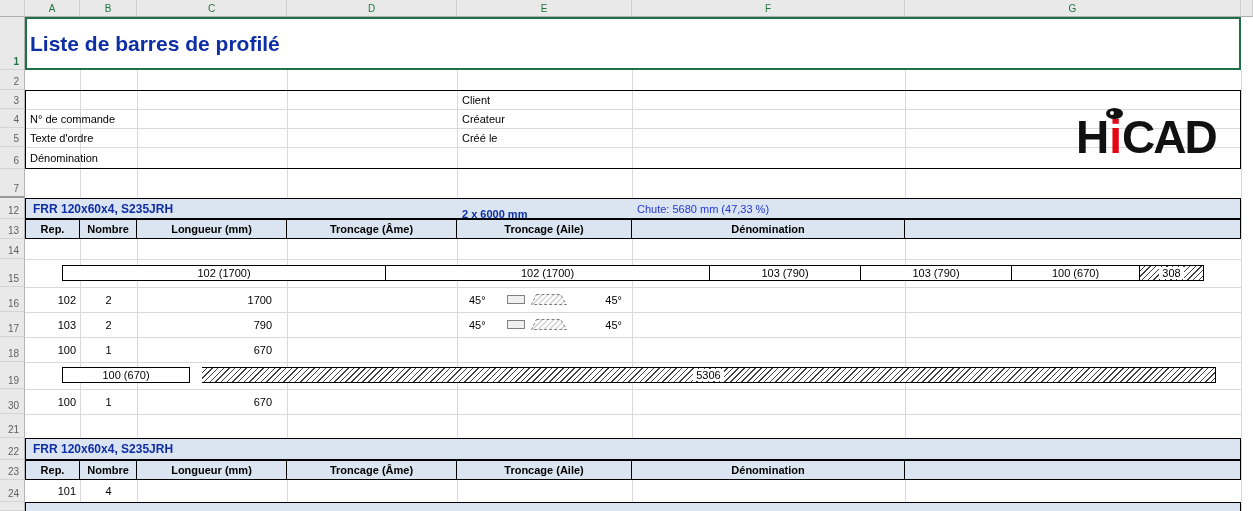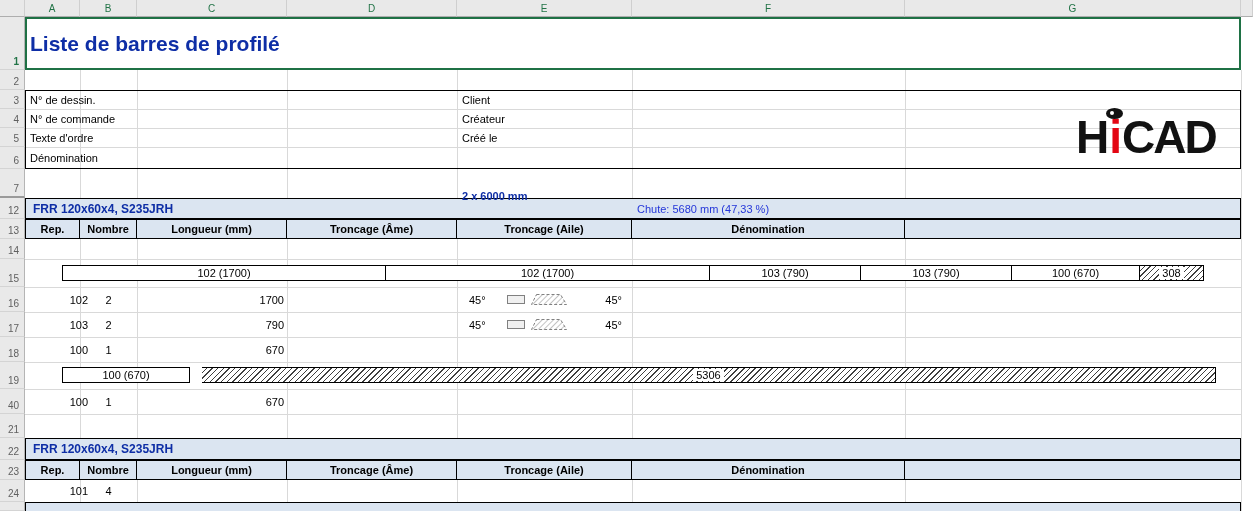--- a/index.html
+++ b/index.html
@@ -13,21 +13,21 @@
   .rowhdr{position:absolute;left:0;width:25px;background:#e9e9e9;box-sizing:border-box;
           border-right:1px solid #b5b5b5;border-bottom:1px solid #d4d4d4;
           display:flex;align-items:flex-end;justify-content:flex-end;
           padding:0 5px 2px 0;color:#5f5f5f;font-size:10px;}
   .rowhdr.selhdr{color:#217346;font-weight:bold;}
   
   .vline{position:absolute;top:70px;height:441px;width:1px;background:#d9d9d9;}
   .hline{position:absolute;left:25px;width:1216px;height:1px;background:#d9d9d9;}
   
   .cell{position:absolute;box-sizing:border-box;display:flex;align-items:center;}
-  .right{justify-content:flex-end;margin-left:12px;}
+  .right{justify-content:flex-end;}
   .center{justify-content:center;}
   .bold{font-weight:bold;}
   .pl5{padding-left:5px;}
   .pr4{padding-right:4px;}
   .pr15{padding-right:15px;}
   .navy{color:#0e2ea6;}
   .blue{color:#2436d9;}
   .fs12{font-size:12px;}
   
   .title{font-size:21px;font-weight:bold;color:#0e2ea6;padding-left:5px;}
@@ -105,51 +105,50 @@
   <div class="rowhdr" style="top:147px;height:22px">6</div>
   <div class="rowhdr" style="top:169px;height:29px;border-bottom:2px solid #9a9a9a">7</div>
   <div class="rowhdr" style="top:198px;height:21px">12</div>
   <div class="rowhdr" style="top:219px;height:20px">13</div>
   <div class="rowhdr" style="top:239px;height:20px">14</div>
   <div class="rowhdr" style="top:259px;height:28px">15</div>
   <div class="rowhdr" style="top:287px;height:25px">16</div>
   <div class="rowhdr" style="top:312px;height:25px">17</div>
   <div class="rowhdr" style="top:337px;height:25px">18</div>
   <div class="rowhdr" style="top:362px;height:27px">19</div>
-  <div class="rowhdr" style="top:389px;height:25px">40</div>
+  <div class="rowhdr" style="top:389px;height:25px">30</div>
   <div class="rowhdr" style="top:414px;height:24px">21</div>
   <div class="rowhdr" style="top:438px;height:22px">22</div>
   <div class="rowhdr" style="top:460px;height:20px">23</div>
   <div class="rowhdr" style="top:480px;height:22px">24</div>
   <div class="rowhdr" style="top:502px;height:9px;padding-bottom:0"></div>
 
   <div class="cell title" style="left:25px;top:17px;width:1216px;height:53px">Liste de barres de profilé</div>
   <div class="sel"></div>
 
   <div class="infobox"></div>
-  <div class="cell pl5" style="left:25px;top:90px;width:250px;height:19px">N° de dessin.</div>
   <div class="cell pl5" style="left:25px;top:109px;width:250px;height:19px">N° de commande</div>
   <div class="cell pl5" style="left:25px;top:128px;width:250px;height:19px">Texte d'ordre</div>
   <div class="cell pl5" style="left:25px;top:147px;width:250px;height:21px">Dénomination</div>
   <div class="cell pl5" style="left:457px;top:90px;width:170px;height:19px">Client</div>
   <div class="cell pl5" style="left:457px;top:109px;width:170px;height:19px">Créateur</div>
   <div class="cell pl5" style="left:457px;top:128px;width:170px;height:19px">Créé le</div>
 
   <div class="logo">
     <span>H</span>
     <span class="li">
       <span>i</span>
       <span class="eye"></span>
     </span>
     <span>CAD</span>
   </div>
 
   <div class="band" style="left:25px;top:198px;width:1216px;height:21px;border-bottom:1px solid #000"></div>
   <div class="cell bold navy fs12" style="left:33px;top:198px;width:400px;height:21px">FRR 120x60x4, S235JRH</div>
-  <div class="cell bold navy" style="left:462px;top:186px;width:168px;height:19px">2 x 6000 mm</div>
+  <div class="cell bold navy" style="left:462px;top:204px;width:168px;height:19px">2 x 6000 mm</div>
   <div class="cell blue" style="left:637px;top:198px;width:266px;height:21px">Chute: 5680 mm (47,33 %)</div>
 
   <div class="hcell first" style="left:25px;top:219px;width:55px;height:20px">Rep.</div>
   <div class="hcell" style="left:80px;top:219px;width:57px;height:20px">Nombre</div>
   <div class="hcell" style="left:137px;top:219px;width:150px;height:20px">Longueur (mm)</div>
   <div class="hcell" style="left:287px;top:219px;width:170px;height:20px">Troncage (Âme)</div>
   <div class="hcell" style="left:457px;top:219px;width:175px;height:20px">Troncage (Aile)</div>
   <div class="hcell" style="left:632px;top:219px;width:273px;height:20px">Dénomination</div>
   <div class="hcell" style="left:905px;top:219px;width:336px;height:20px"></div>
 

